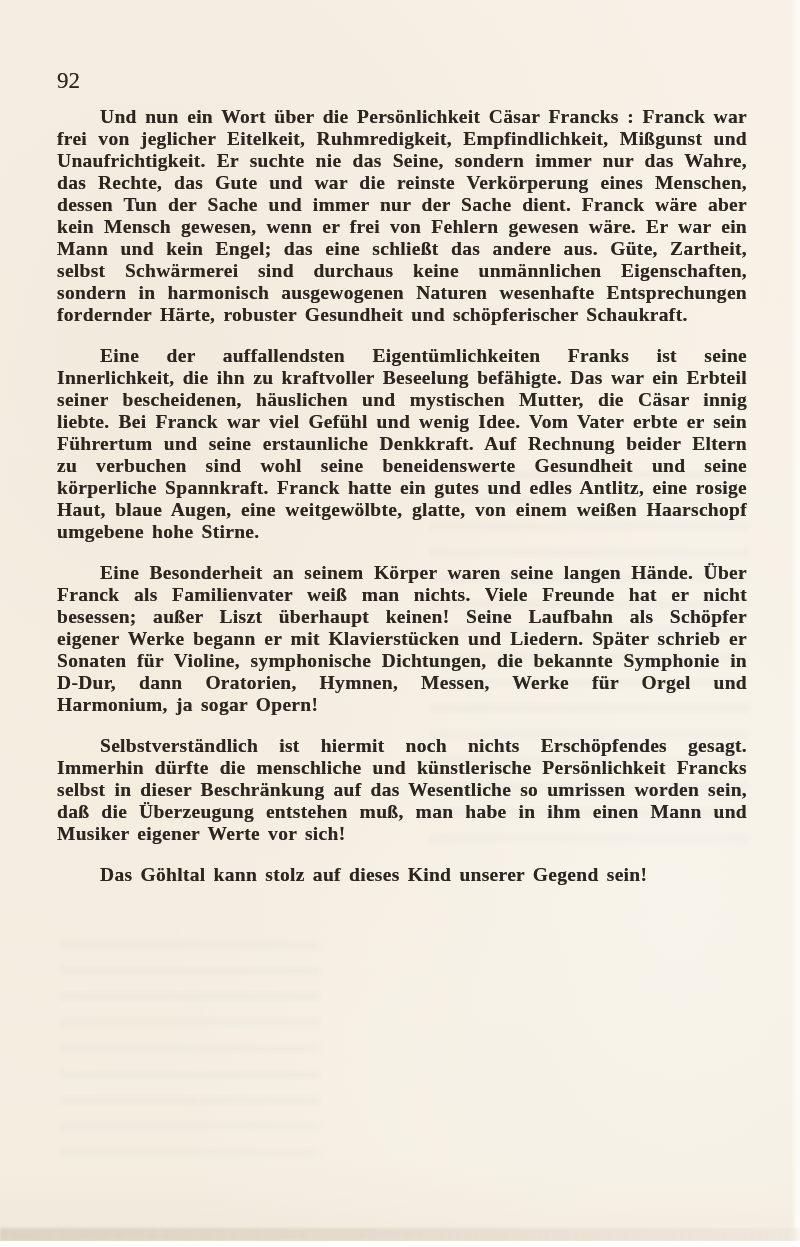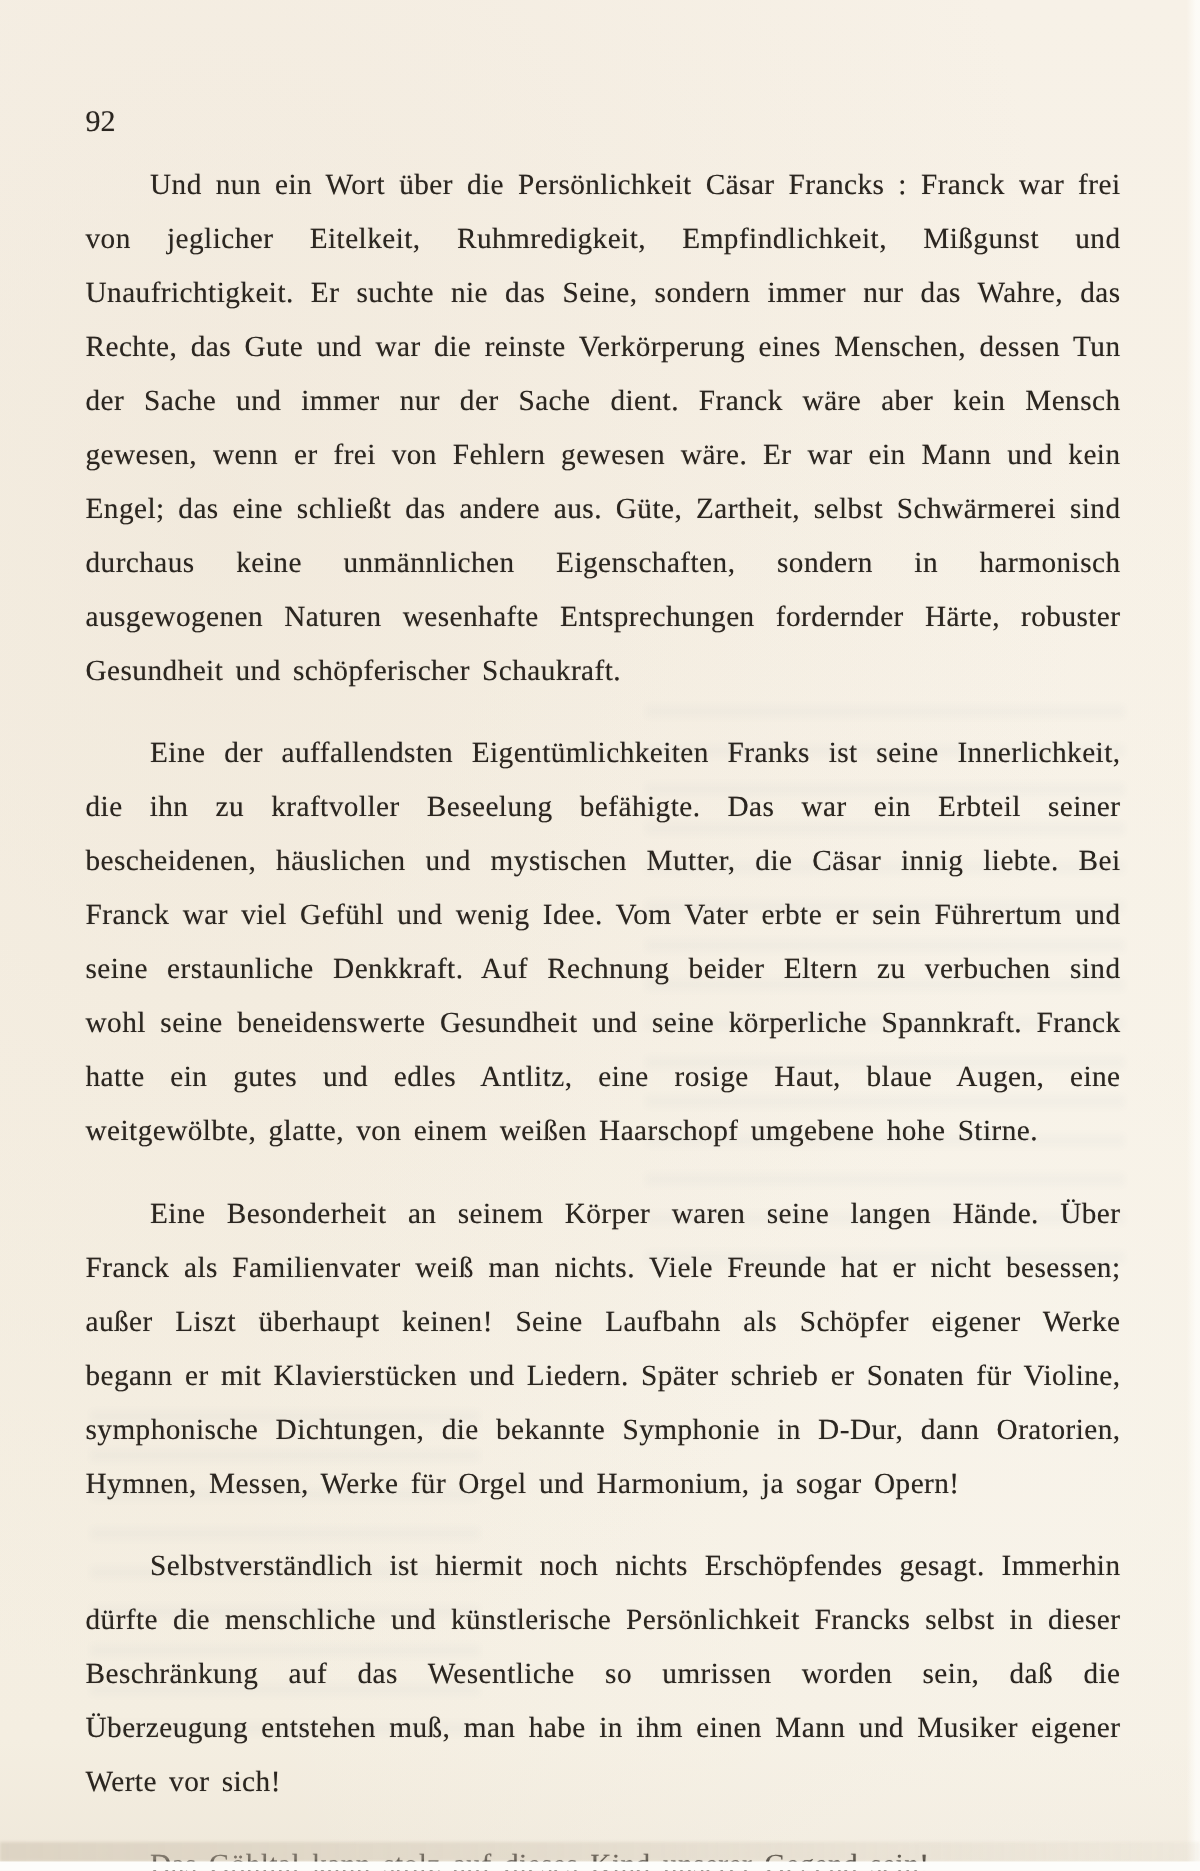--- a/index.html
+++ b/index.html
@@ -48,41 +48,42 @@
     left: 0;
     right: 0;
     bottom: 0;
     height: 6px;
     background: #fdfdfb;
   }
   .page-number {
     position: absolute;
     left: 57px;
     top: 69px;
-    font-size: 20px;
+    font-size: 23px;
     line-height: 24px;
     color: #2b2620;
     text-shadow: 0 0 0.5px rgba(43,38,32,0.55);
   }
   .text-block {
     position: absolute;
     left: 57px;
     top: 106px;
     width: 690px;
     color: #2b2620;
   }
   .para {
     margin: 0;
     font-size: 19.5px;
-    line-height: 36px;
+    line-height: 22px;
     text-align: justify;
     text-indent: 43px;
     letter-spacing: 0.3px;
     word-spacing: 3px;
     text-shadow: 0 0 0.5px rgba(43,38,32,0.55);
+    font-weight: bold;
   }
   .para + .para {
     margin-top: 19px;
   }
   
   .bleed {
     position: absolute;
     opacity: 0.05;
     filter: blur(2px);
     background: repeating-linear-gradient(

